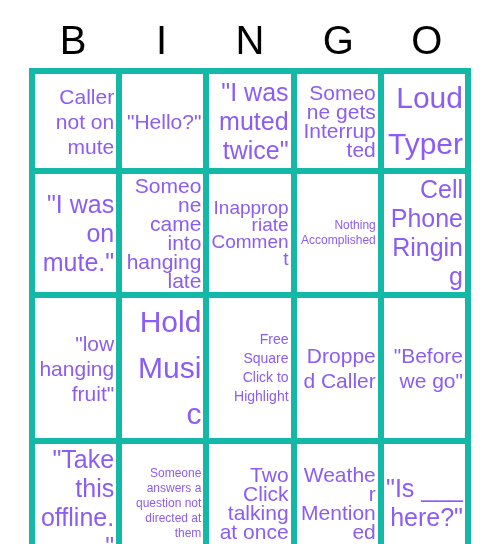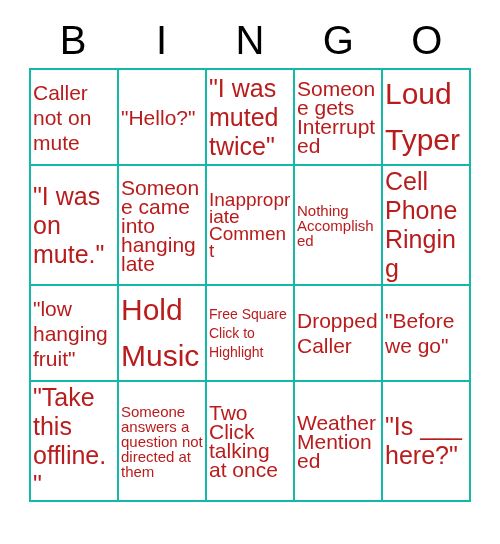--- a/index.html
+++ b/index.html
@@ -43,36 +43,36 @@
   
   #bingo-grid {
     width: 442px;
     border-collapse: collapse;
     table-layout: fixed;
   }
   #bingo-grid tr {
     height: 89px;
   }
   #bingo-grid td {
-    border: 2px solid #14b8a6;
-    text-align: left;
+    border: 6px solid #14b8a6;
+    text-align: right;
     vertical-align: middle;
     padding: 1px 2px;
     overflow: hidden;
     word-wrap: break-word;
-    color: #b91c1c;
+    color: #8b5cf6;
   }
 
   
   .sz-xl   { font-size: 30px; line-height: 46px; }
   .sz-lg   { font-size: 25px; line-height: 29px; }
   .sz-md   { font-size: 21px; line-height: 25px; }
   .sz-sm   { font-size: 21px; line-height: 19px; }
   .sz-xs   { font-size: 19px; line-height: 17px; }
-  .sz-xxs  { font-size: 15px; line-height: 15px; }
+  .sz-xxs  { font-size: 12px; line-height: 15px; }
 
   .free-cell { font-size: 14px; line-height: 19px; }
 </style>
 </head>
 <body>
 
 <div id="bingo-card">
 
   <div id="bingo-header">
     <div class="header-letter">B</div>

